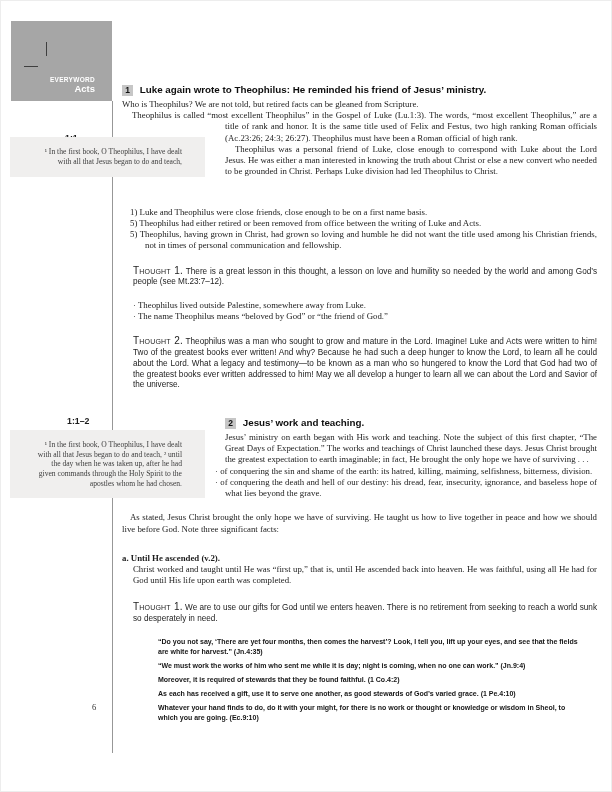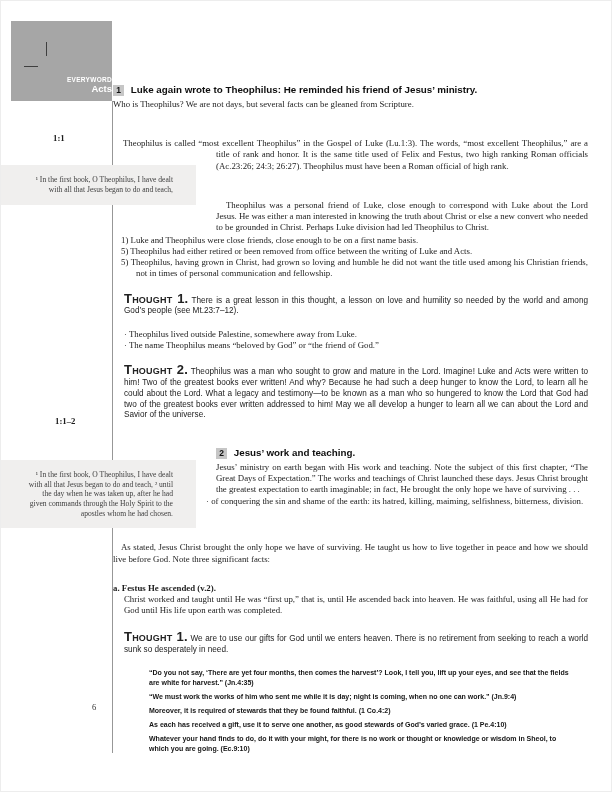--- a/index.html
+++ b/index.html
@@ -3,58 +3,58 @@
 <meta charset="utf-8">
 <style>
   * { margin:0; padding:0; box-sizing:border-box; }
   html,body { background:#ffffff; }
   .page { position:relative; width:612px; height:792px; background:#fff;
           box-shadow: inset 0 0 0 1px #ededed; overflow:hidden;
           font-family:"Liberation Serif", serif; }
 
   
   .brand-tab { position:absolute; left:11px; top:21px; width:101px; height:80px; background:#a6a6a6; }
-  .brand-text { position:absolute; right:0; bottom:7px; text-align:right; color:#fff;
+  .brand-text { position:absolute; right:17px; bottom:7px; text-align:right; color:#fff;
                 font-family:"Liberation Sans", sans-serif; }
   .brand-name { font-size:6.5px; font-weight:bold; letter-spacing:.3px; line-height:8px; }
   .book-name  { font-size:9.5px; font-weight:bold; line-height:10px; }
   .crop-v { position:absolute; left:35px; top:21px; width:1px; height:14px; background:#3f3f3f; }
   .crop-h { position:absolute; left:13px; top:45px; width:14px; height:1px; background:#3f3f3f; }
 
   .col-rule { position:absolute; left:112px; top:101px; width:1px; height:652px; background:#979797; }
 
-  .verse-ref { position:absolute; font-family:Liberation Serif, serif; font-weight:bold;
-               font-size:8.8px; color:#1c1c1c; }
+  .verse-ref { position:absolute; font-family:Liberation Sans, sans-serif; font-weight:bold;
+               font-size:8.8px; color:#1c1c1c;margin-left:12px; }
   #ref1 { left:53px; top:133px; }
   #ref2 { left:55px; top:416px; }
   .page-number { position:absolute; left:92px; top:702px; font-size:8.5px; color:#333; }
 
   
-  .content { position:absolute; left:113px; top:84px; width:475px;
+  .content { position:absolute; left:122px; top:84px; width:475px;
              font-size:8.8px; line-height:11.2px; color:#1c1c1c; text-align:justify; }
   .sec-head { font-family:"Liberation Sans",sans-serif; font-weight:bold; font-size:9.8px;
               line-height:12px; color:#0e0e0e; text-align:left; margin:0 0 3px 0; }
   .badge { display:inline-block; width:11px; height:11px; background:#c6c6c6; color:#111;
            text-align:center; font-family:"Liberation Sans",sans-serif; font-weight:bold;
            font-size:8.5px; line-height:11px; margin-right:4px; }
 
   
   .sbox { float:left; width:195px; margin-left:-112px; margin-right:20px;
           background:#f0efee; color:#3d3d3d; font-size:7.6px; line-height:9.7px;
           text-align:right; padding:10px 23px; }
   #sbox1 { margin-top:16px; margin-bottom:30px; }
   #sbox2 { margin-top:13px; margin-bottom:14px; }
 
-  .indent { text-indent:10px;margin-top:28px; }
+  .indent { text-indent:10px; }
   .numlist p { margin-left:23px; text-indent:-15px; }
   .numlist p:first-child { clear:left; }
 
   .thought { margin:14px 0 0 11px; font-family:"Liberation Sans",sans-serif;
              font-size:8.2px; line-height:10.7px; color:#222; }
-  .tlabel { font-weight:bold; font-variant:small-caps; letter-spacing:.2px; font-size:13px; }
+  .tlabel { font-weight:normal; font-variant:small-caps; letter-spacing:.2px; font-size:10px; }
 
   .bullets1 { margin-top:12px; }
   .bullets1 p { text-indent:11px; }
   .sec2 { margin-top:26px; }
   .bullets2 p { margin-left:17px; text-indent:-10px; }
   .p-clear { clear:left; text-indent:8px; }
 
   .sub { margin:18px 0 0 11px; }
   .sub-head { font-weight:bold; margin-left:-11px; text-align:left; }
   .sub .thought { margin-left:0; margin-top:16px; }
@@ -82,21 +82,21 @@
   <div class="verse-ref" id="ref2">1:1–2</div>
   <div class="page-number">6</div>
 
   <div class="content">
 
     <div class="sec-head">
       <span class="badge">1</span>
       <span>Luke again wrote to Theophilus: He reminded his friend of Jesus’ ministry.</span>
     </div>
 
-    <p>Who is Theophilus? We are not days, but several facts can be gleaned from Scripture.</p>
+    <p>Who is Theophilus? We are not told, but retired facts can be gleaned from Scripture.</p>
 
     <p class="indent"><span>Theophilus is called “most excellent Theophilus” in the Gospel of Luke (Lu.1:3). The words, “most excellent Theophilus,” are a title of rank and honor. It is the same title used of Felix and Festus, two high ranking Roman officials </span><span class="sbox" id="sbox1">¹ In the first book, O Theophilus, I have dealt with all that Jesus began to do and teach,</span><span>(Ac.23:26; 24:3; 26:27). Theophilus must have been a Roman official of high rank.</span></p>
 
     <p class="indent">Theophilus was a personal friend of Luke, close enough to correspond with Luke about the Lord Jesus. He was either a man interested in knowing the truth about Christ or else a new convert who needed to be grounded in Christ. Perhaps Luke division had led Theophilus to Christ.</p>
 
     <div class="numlist">
       <p>1) Luke and Theophilus were close friends, close enough to be on a first name basis.</p>
       <p>5) Theophilus had either retired or been removed from office between the writing of Luke and Acts.</p>
       <p>5) Theophilus, having grown in Christ, had grown so loving and humble he did not want the title used among his Christian friends, not in times of personal communication and fellowship.</p>
     </div>
@@ -112,25 +112,26 @@
 
     <div class="sec2">
       <span class="sbox" id="sbox2">¹ In the first book, O Theophilus, I have dealt with all that Jesus began to do and teach, ² until the day when he was taken up, after he had given commands through the Holy Spirit to the apostles whom he had chosen.</span>
       <div class="sec-head">
         <span class="badge">2</span>
         <span>Jesus’ work and teaching.</span>
       </div>
       <p>Jesus’ ministry on earth began with His work and teaching. Note the subject of this first chapter, “The Great Days of Expectation.” The works and teachings of Christ launched these days. Jesus Christ brought the greatest expectation to earth imaginable; in fact, He brought the only hope we have of surviving . . .</p>
       <div class="bullets2">
         <p>· of conquering the sin and shame of the earth: its hatred, killing, maiming, selfishness, bitterness, division.</p>
+        <p>· of conquering the death and hell of our destiny: his dread, fear, insecurity, ignorance, and baseless hope of what lies beyond the grave.</p>
       </div>
       <p class="p-clear">As stated, Jesus Christ brought the only hope we have of surviving. He taught us how to live together in peace and how we should live before God. Note three significant facts:</p>
 
       <div class="sub">
-        <p class="sub-head"><span>a.</span><span> Festus He ascended (v.2).</span></p>
+        <p class="sub-head"><span>a.</span><span> Until He ascended (v.2).</span></p>
         <p>Christ worked and taught until He was “first up,” that is, until He ascended back into heaven. He was faithful, using all He had for God until His life upon earth was completed.</p>
         <p class="thought"><span class="tlabel">Thought 1.</span><span> We are to use our gifts for God until we enters heaven. There is no retirement from seeking to reach a world sunk so desperately in need.</span></p>
         <div class="quotes">
           <p>“Do you not say, ‘There are yet four months, then comes the harvest’? Look, I tell you, lift up your eyes, and see that the fields are white for harvest.” (Jn.4:35)</p>
           <p>“We must work the works of him who sent me while it is day; night is coming, when no one can work.” (Jn.9:4)</p>
           <p>Moreover, it is required of stewards that they be found faithful. (1 Co.4:2)</p>
           <p>As each has received a gift, use it to serve one another, as good stewards of God’s varied grace. (1 Pe.4:10)</p>
           <p>Whatever your hand finds to do, do it with your might, for there is no work or thought or knowledge or wisdom in Sheol, to which you are going. (Ec.9:10)</p>
         </div>
       </div>

